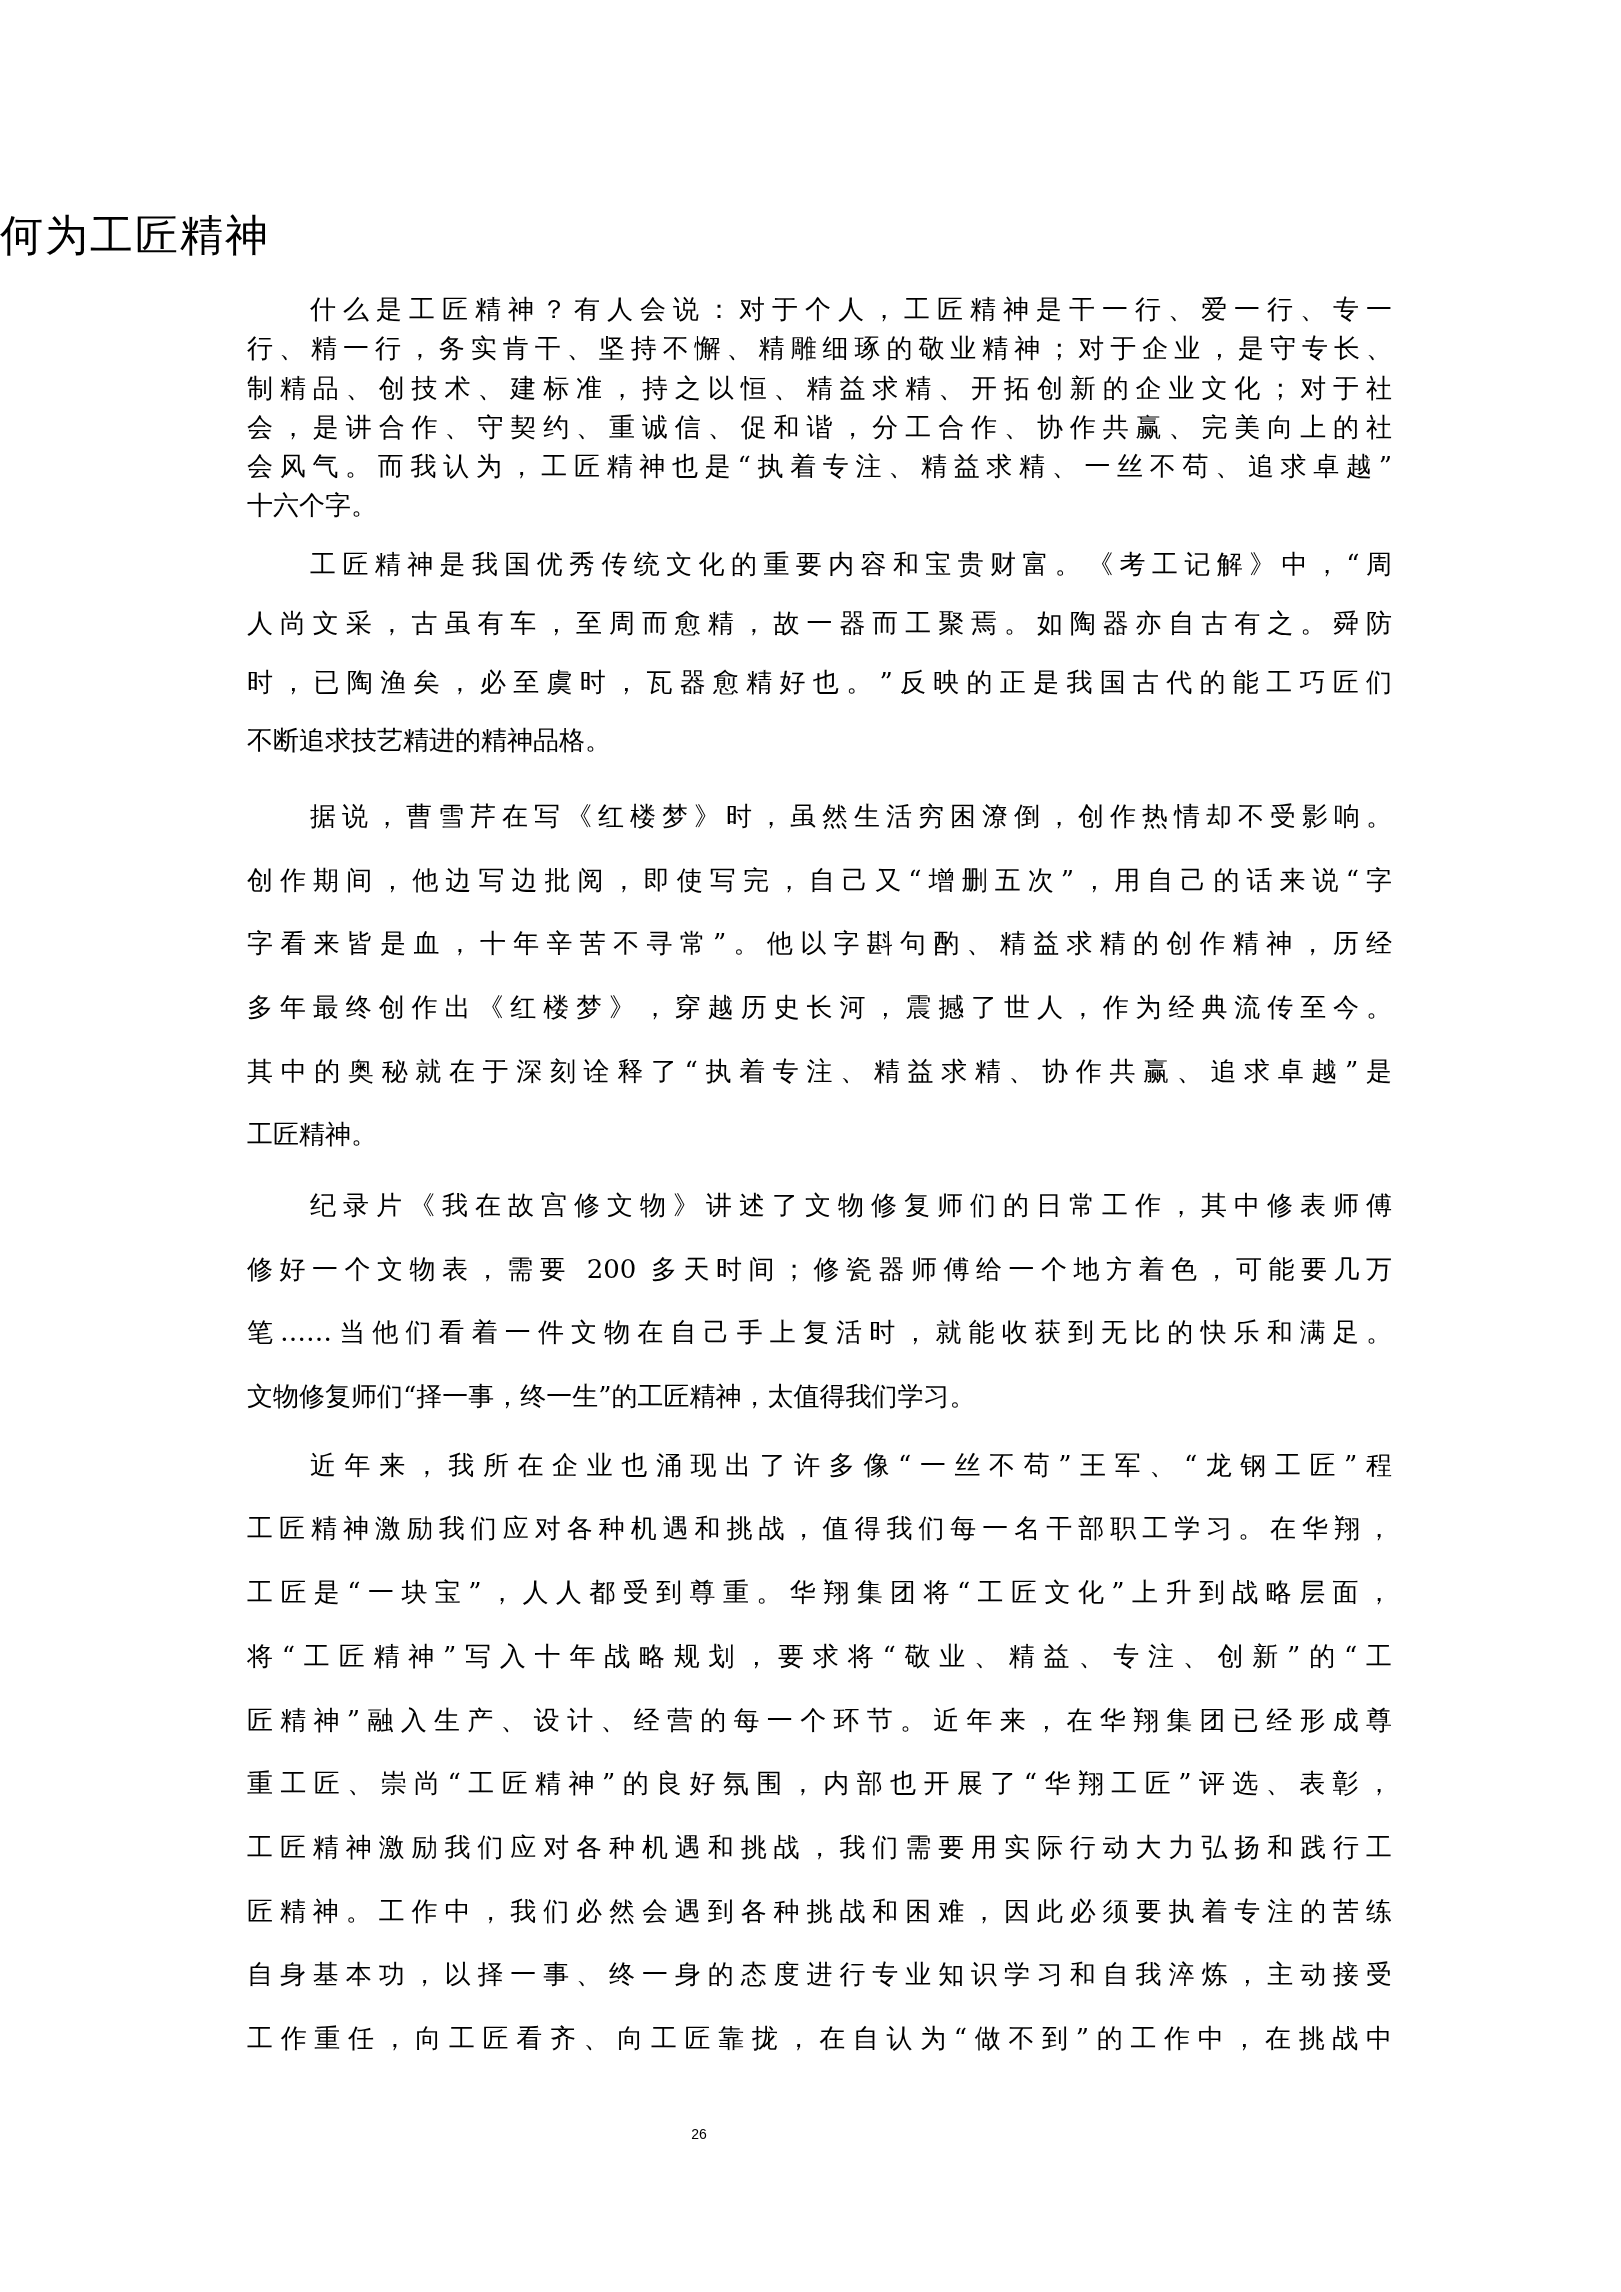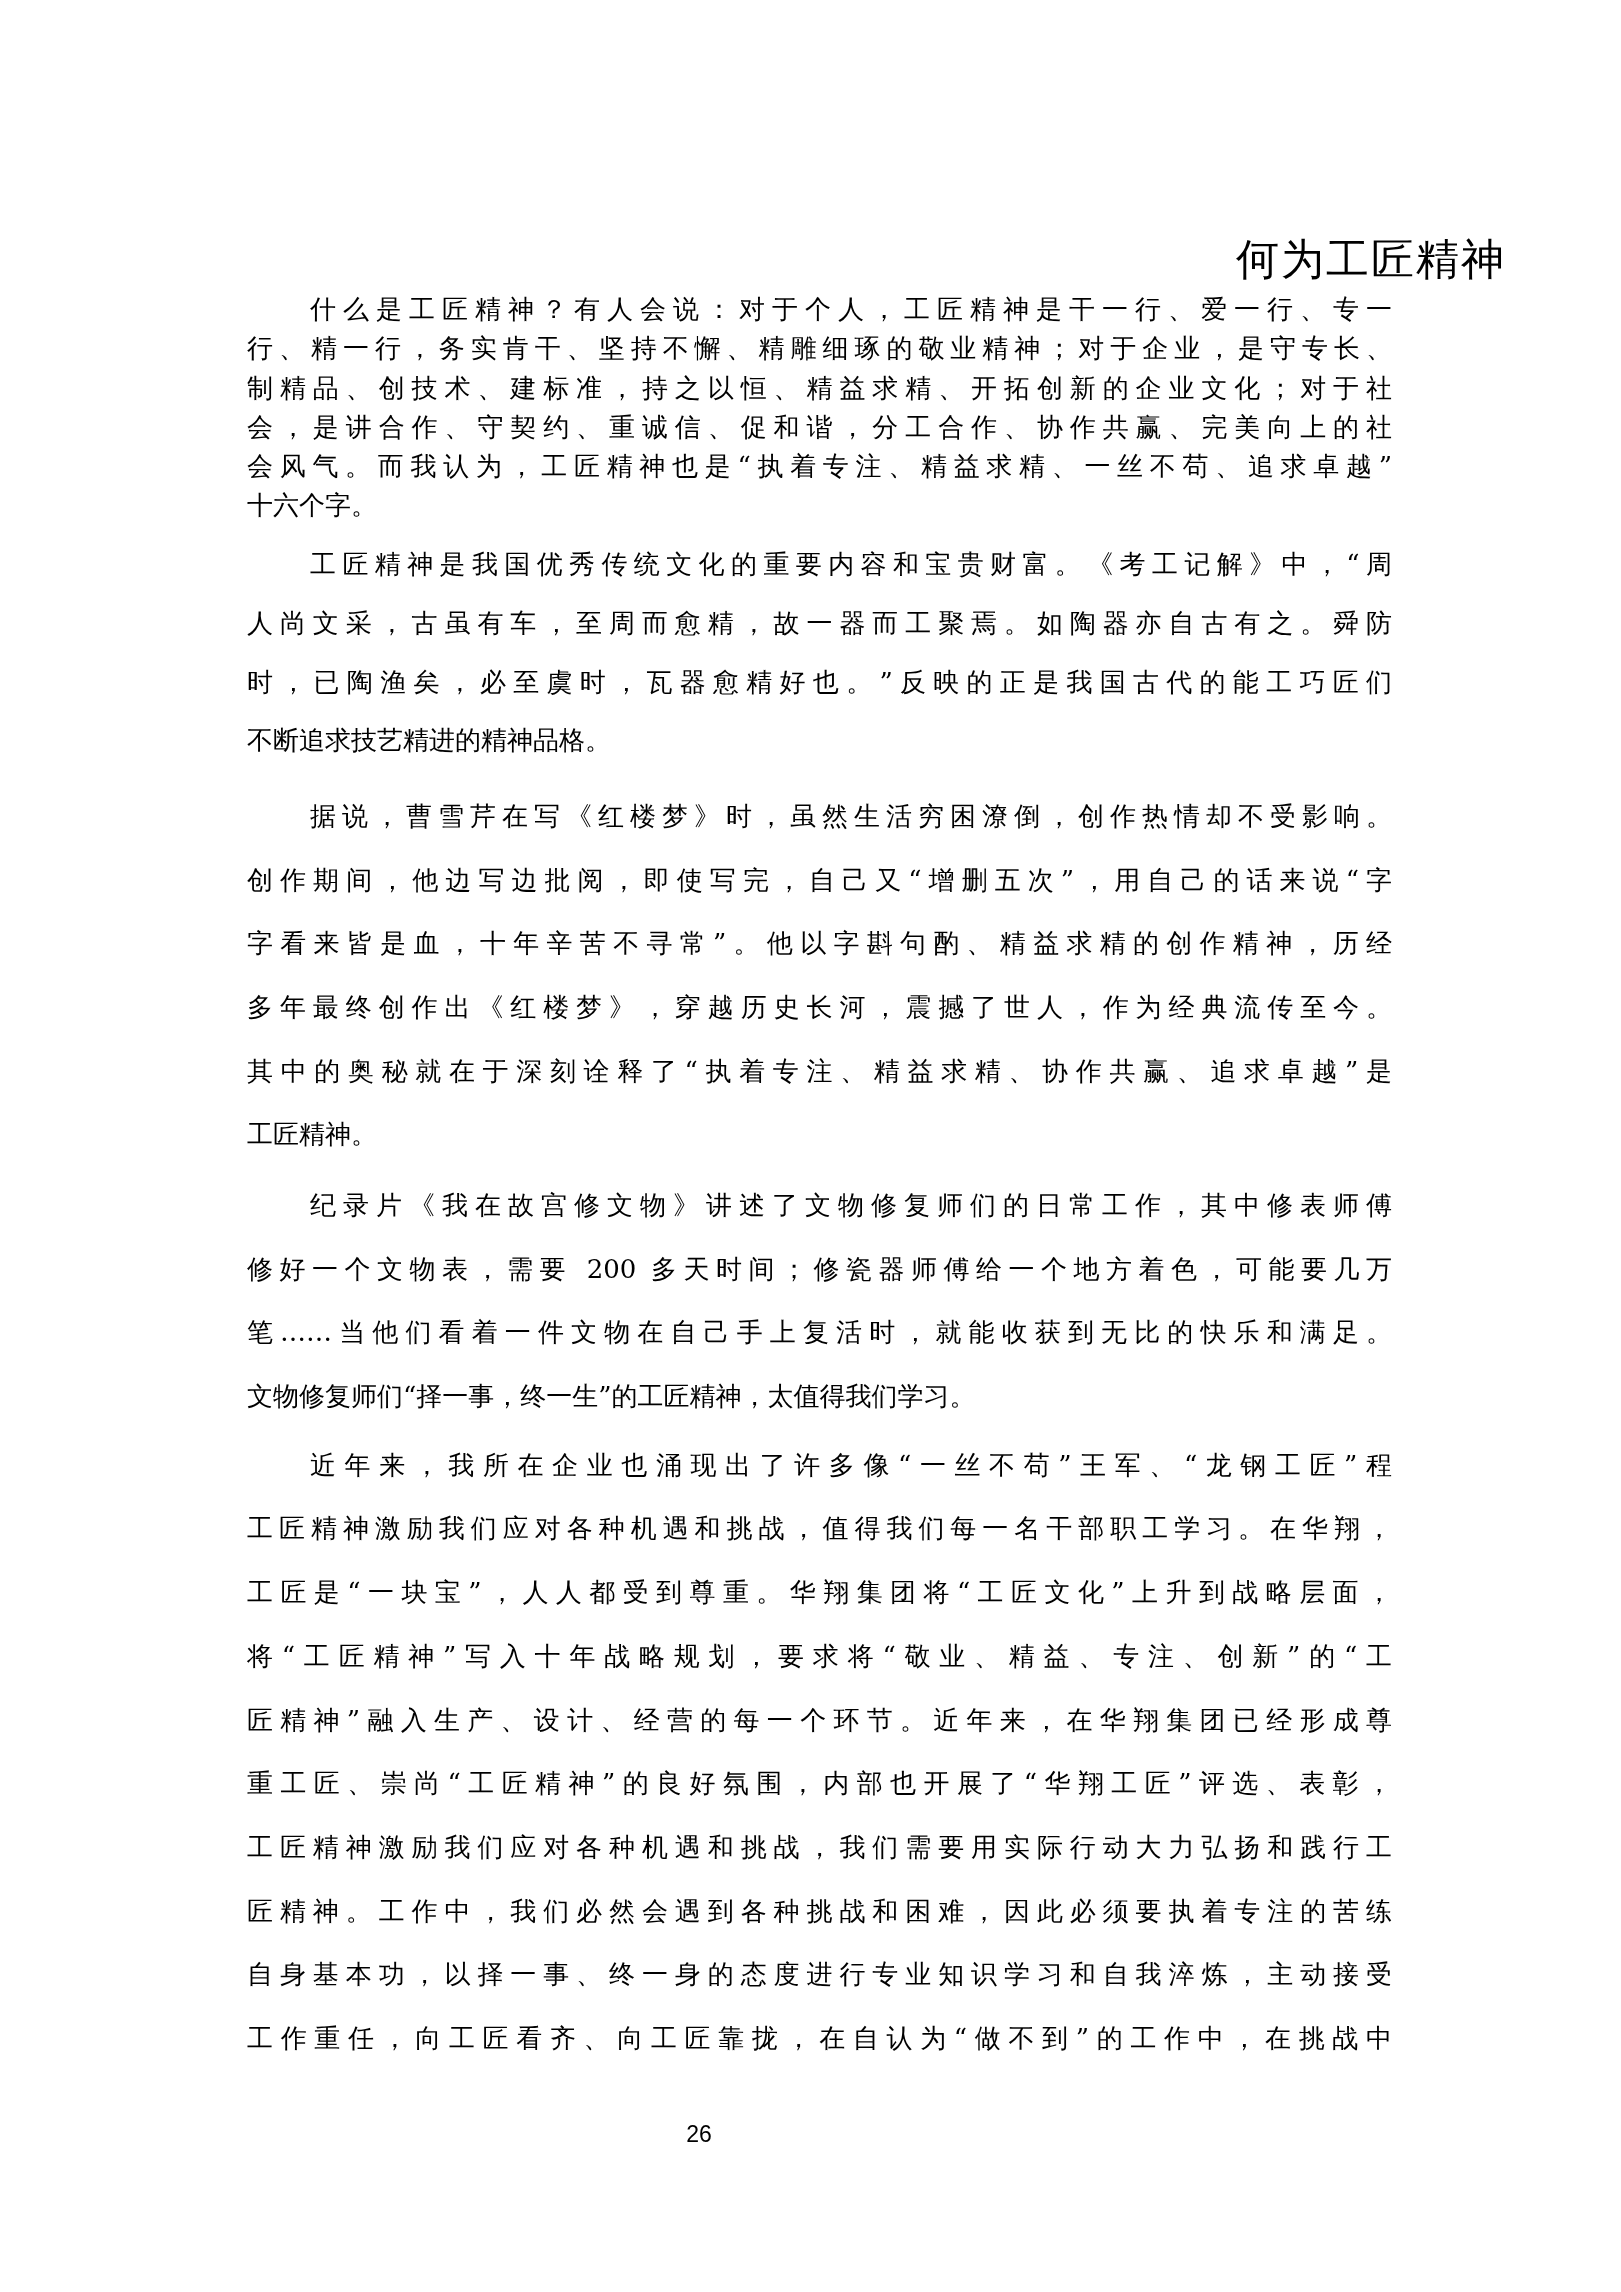--- a/index.html
+++ b/index.html
@@ -20,26 +20,25 @@
       left: 0; top: 0;
       width: 1621px;
       height: 2293px;
       background: #ffffff;
     }
     .title {
       position: absolute;
       left: 0;
       width: 1506px;
       top: 208px;
-      text-align: right;
+      text-align: left;
       font-size: 43px;
       line-height: 55px;
       letter-spacing: 2px;
       white-space: nowrap;
-      margin-top: 24px;
     }
     .line {
       position: absolute;
       left: 247px;
       width: 1145px;
       font-size: 26px;
       line-height: 39px;
       white-space: nowrap;
       text-align: justify;
       text-align-last: justify;
@@ -51,21 +50,21 @@
       left: 310px;
       width: 1082px;
     }
     .page-number {
       position: absolute;
       left: 0;
       width: 1398px;
       top: 2121px;
       text-align: center;
       font-family: "Liberation Sans", "DejaVu Sans", sans-serif;
-      font-size: 23px;
+      font-size: 14px;
       line-height: 27.4px;
     }
   </style>
 </head>
 <body>
 
 <div class="page">
 
   <div class="title">何为工匠精神</div>
 

